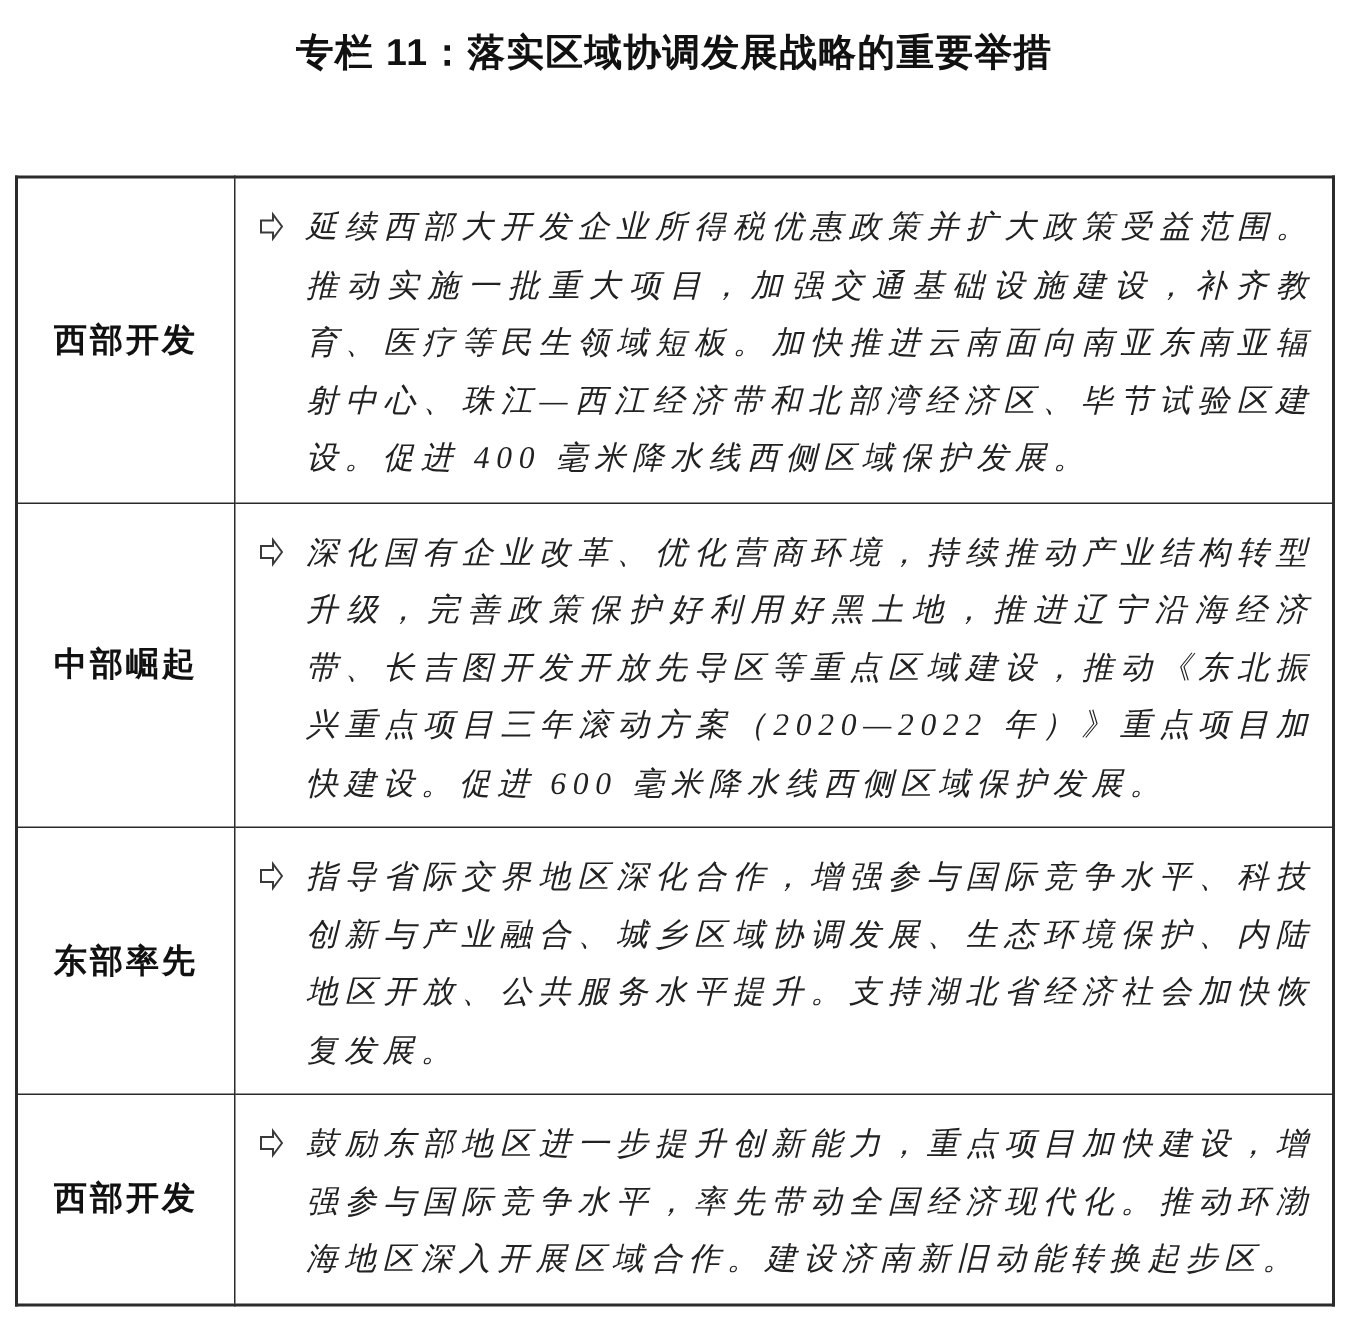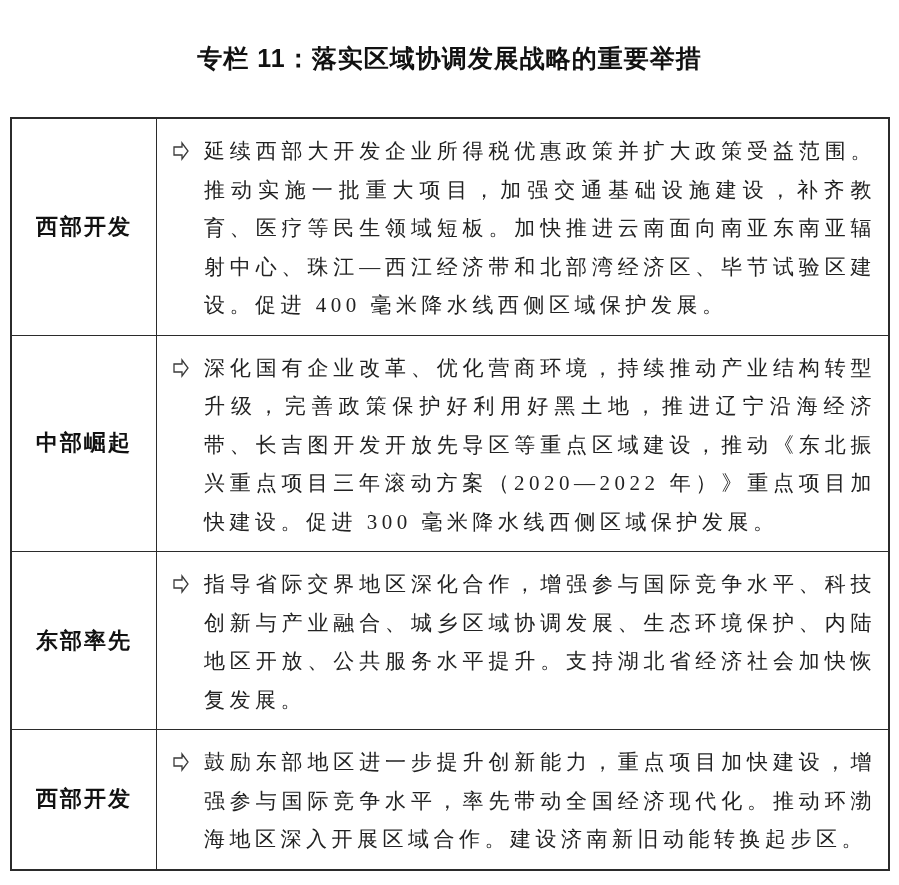--- a/index.html
+++ b/index.html
@@ -10,21 +10,21 @@
   .page {
     position: relative;
     width: 899px;
     height: 885px;
     background: #ffffff;
     overflow: hidden;
     font-family: "Liberation Serif", "DejaVu Serif", serif;
   }
   .title {
     margin: 0;
-    padding-top: 42px;
+    padding-top: 18px;
     text-align: center;
     font-family: "Liberation Sans", "DejaVu Sans", sans-serif;
     font-weight: bold;
     font-size: 25px;
     letter-spacing: 1px;
     color: #111111;
   }
   .box-table {
     position: absolute;
     left: 10px;
@@ -47,20 +47,21 @@
     letter-spacing: 2px;
     color: #111111;
   }
   .content-cell {
     padding: 13px 12px 10px 16px;
     vertical-align: top;
   }
   .content-inner {
     display: flex;
     align-items: flex-start;
+    font-style: italic;
   }
   .bullet-icon {
     flex: 0 0 auto;
     width: 16px;
     height: 20px;
     margin-top: 9px;
     margin-right: 15px;
   }
   .row-text {
     margin: 0;
@@ -91,21 +92,21 @@
             </div>
           </td>
         </tr>
         <tr>
           <td class="label-cell">中部崛起</td>
           <td class="content-cell">
             <div class="content-inner">
               <svg class="bullet-icon" viewBox="0 0 16 20">
                 <polygon points="1,6 9,6 9,2 15,10 9,18 9,14 1,14" fill="none" stroke="#3a3a3a" stroke-width="1.3" stroke-linejoin="miter"></polygon>
               </svg>
-              <p class="row-text">深化国有企业改革、优化营商环境，持续推动产业结构转型升级，完善政策保护好利用好黑土地，推进辽宁沿海经济带、长吉图开发开放先导区等重点区域建设，推动《东北振兴重点项目三年滚动方案（2020—2022 年）》重点项目加快建设。促进 300 毫米降水线西侧区域保护发展。</p>
+              <p class="row-text">深化国有企业改革、优化营商环境，持续推动产业结构转型升级，完善政策保护好利用好黑土地，推进辽宁沿海经济带、长吉图开发开放先导区等重点区域建设，推动《东北振兴重点项目三年滚动方案（2020—2022 年）》重点项目加快建设。促进 600 毫米降水线西侧区域保护发展。</p>
             </div>
           </td>
         </tr>
         <tr>
           <td class="label-cell">东部率先</td>
           <td class="content-cell">
             <div class="content-inner">
               <svg class="bullet-icon" viewBox="0 0 16 20">
                 <polygon points="1,6 9,6 9,2 15,10 9,18 9,14 1,14" fill="none" stroke="#3a3a3a" stroke-width="1.3" stroke-linejoin="miter"></polygon>
               </svg>

